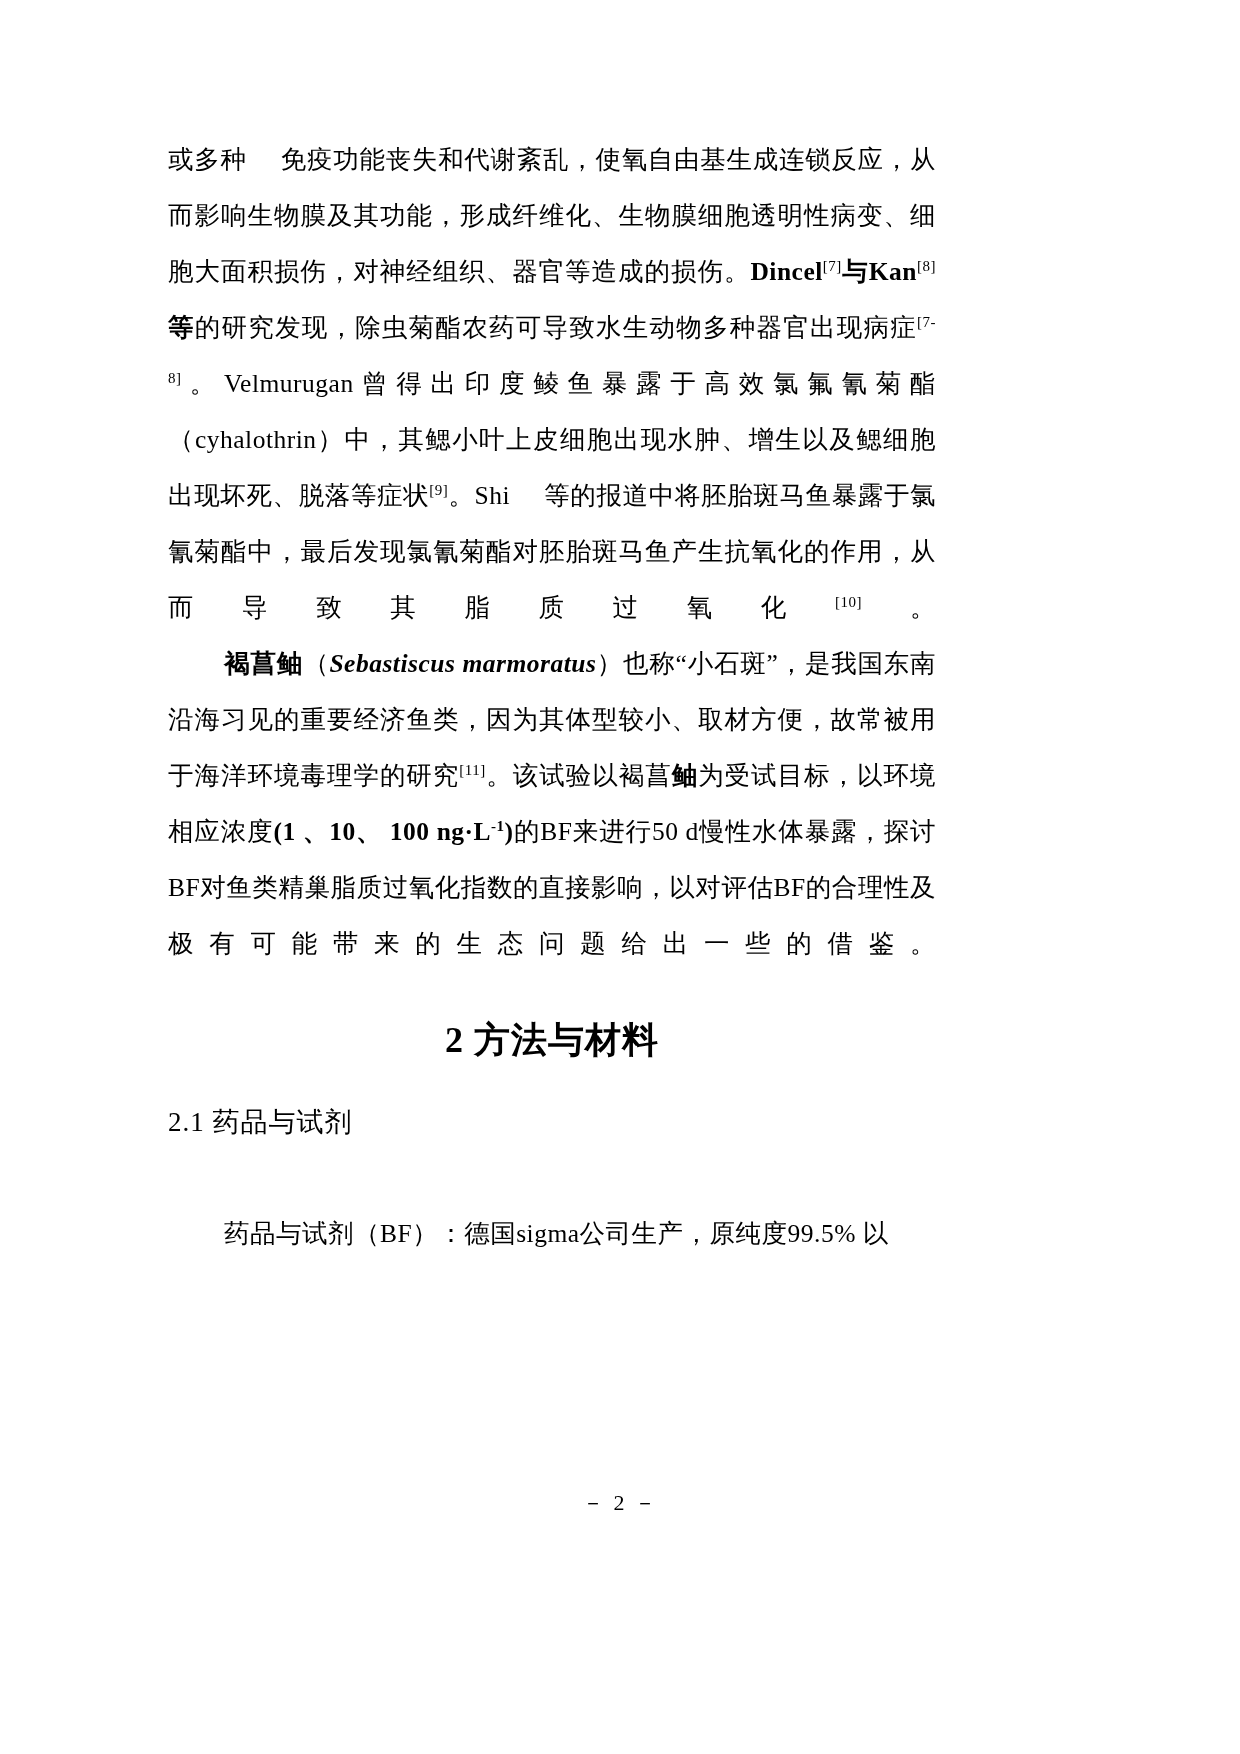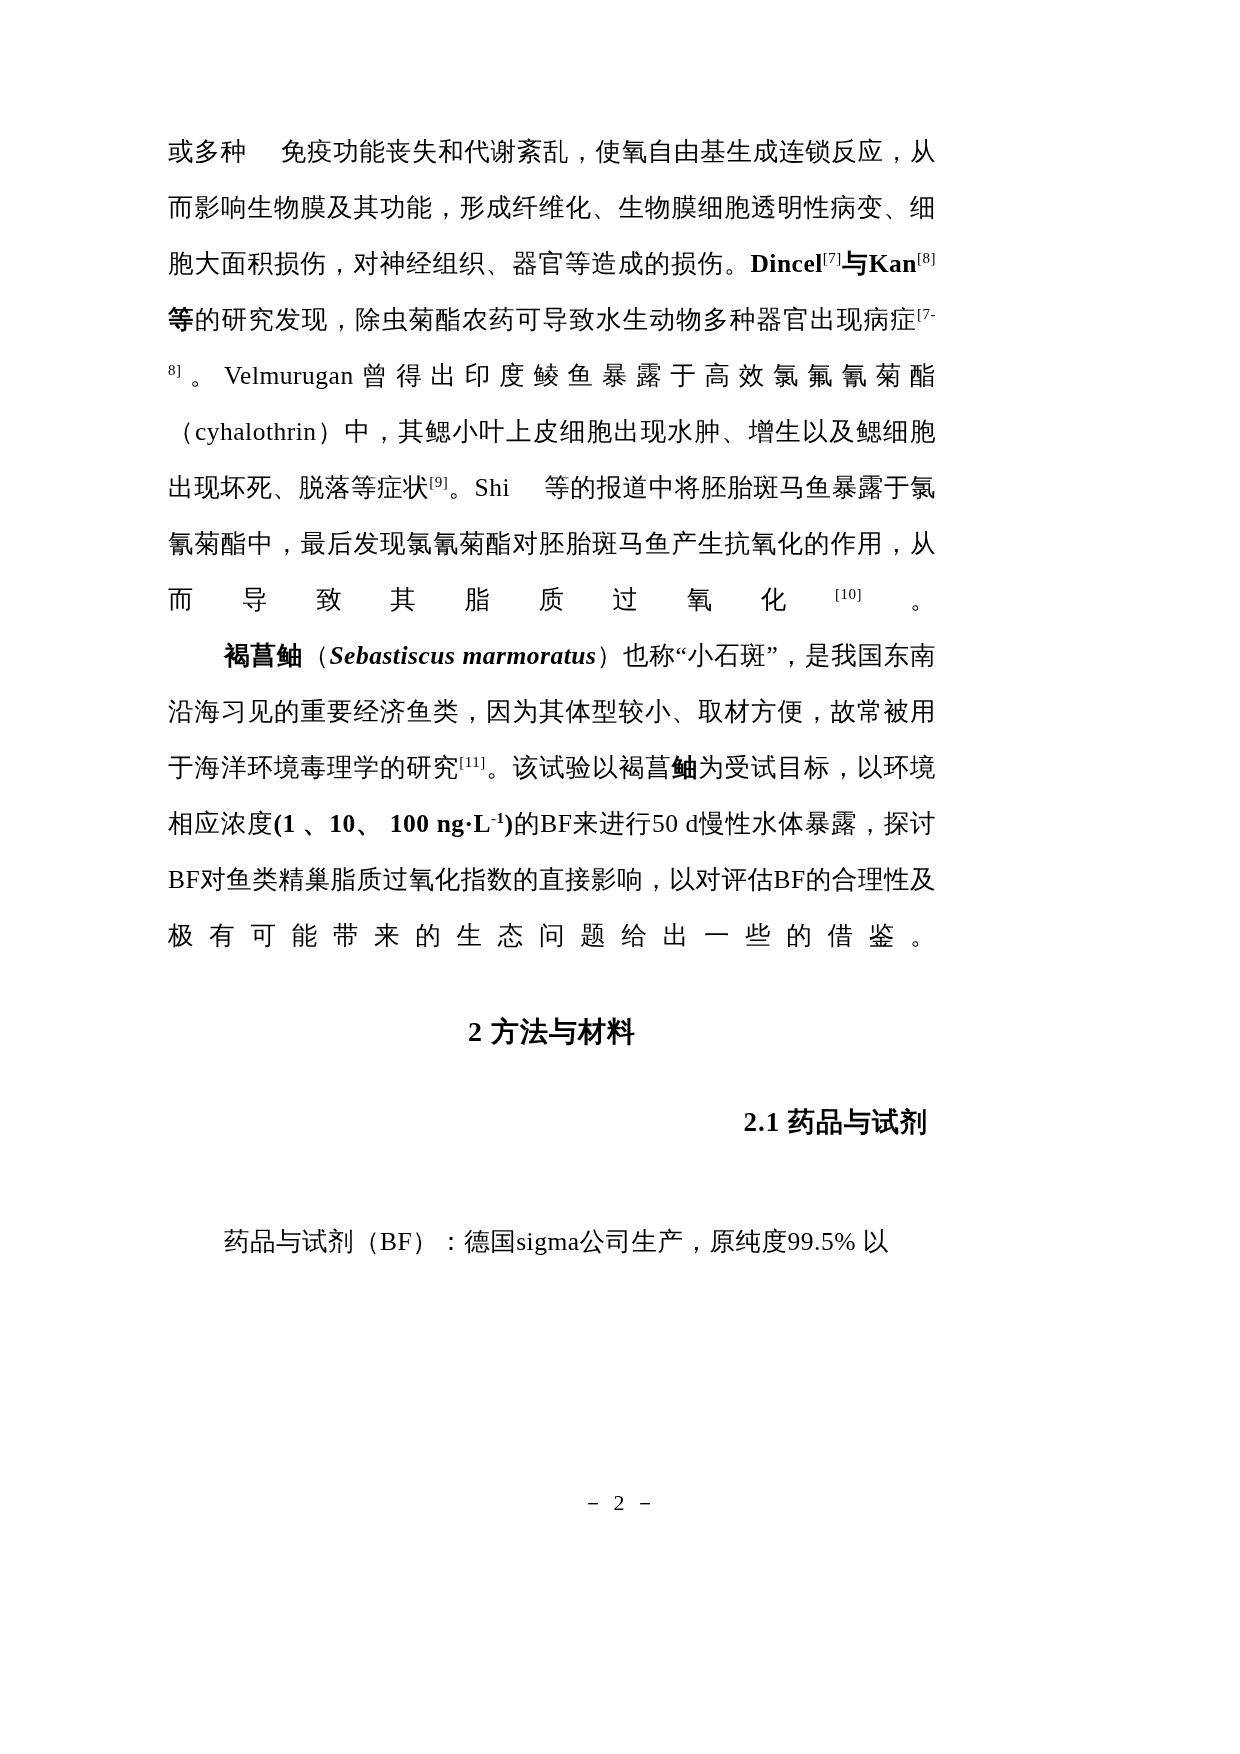--- a/index.html
+++ b/index.html
@@ -12,21 +12,21 @@
     height: 1754px;
     position: relative;
     background: #ffffff;
     box-sizing: border-box;
     font-family: "Liberation Serif", "DejaVu Serif", serif;
     color: #000000;
   }
   .content {
     position: absolute;
     left: 168px;
-    top: 124px;
+    top: 132px;
     width: 768px;
   }
   p.body-para {
     margin: 0 0 0 0;
     font-size: 25.5px;
     line-height: 56px;
     text-align: justify;
     text-align-last: justify;
     text-justify: inter-character;
     letter-spacing: 0.5px;
@@ -52,31 +52,31 @@
   }
   .italic-bold {
     font-style: italic;
     font-weight: bold;
   }
   .latin {
     font-family: "Liberation Serif", "DejaVu Serif", serif;
   }
   h2.section-title {
     margin: 0;
-    font-size: 28px;
+    font-size: 36px;
     font-weight: bold;
     text-align: center;
     line-height: 56px;
     letter-spacing: 1px;
   }
   h3.subsection-title {
-    margin: 8px;
+    margin: 0;
     font-size: 27px;
-    font-weight: bold;
-    text-align: right;
+    font-weight: normal;
+    text-align: left;
     line-height: 56px;
     letter-spacing: 1px;
   }
   h4.subsubsection-title {
     margin: 0;
     font-size: 25px;
     font-weight: bold;
     line-height: 56px;
     letter-spacing: 1px;
   }

